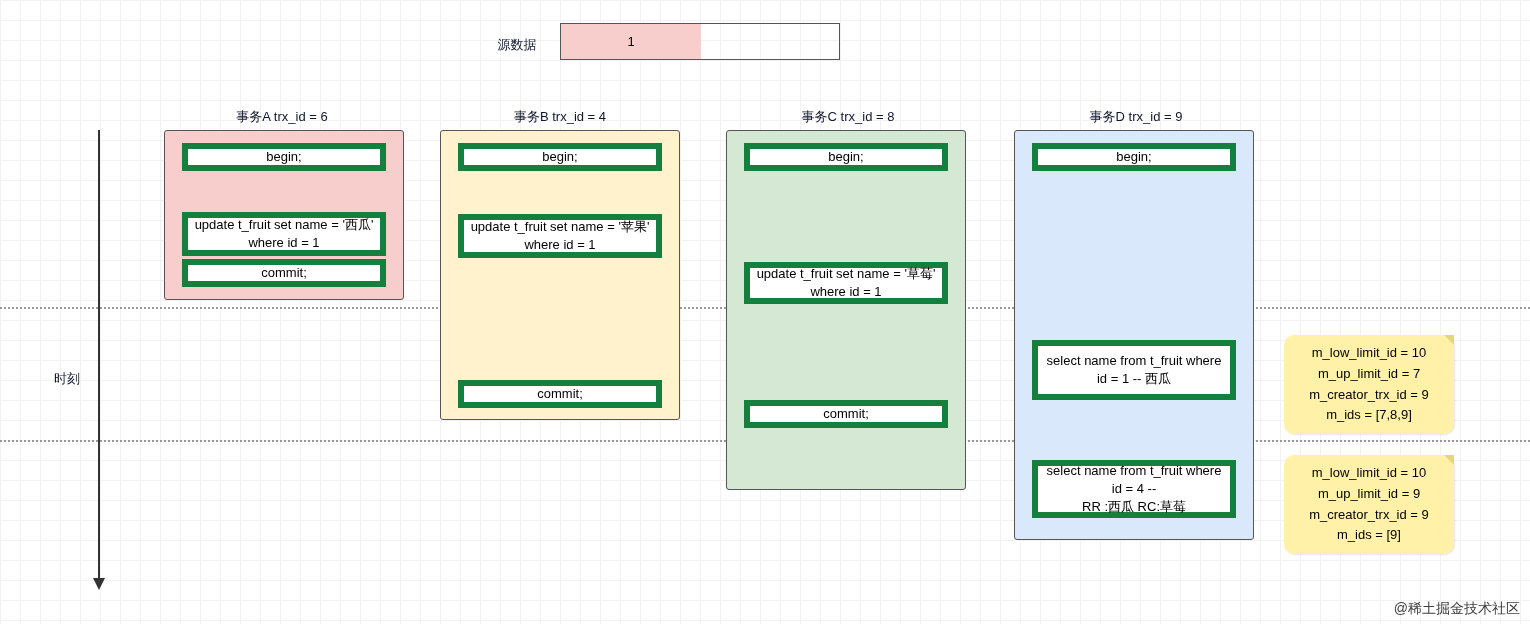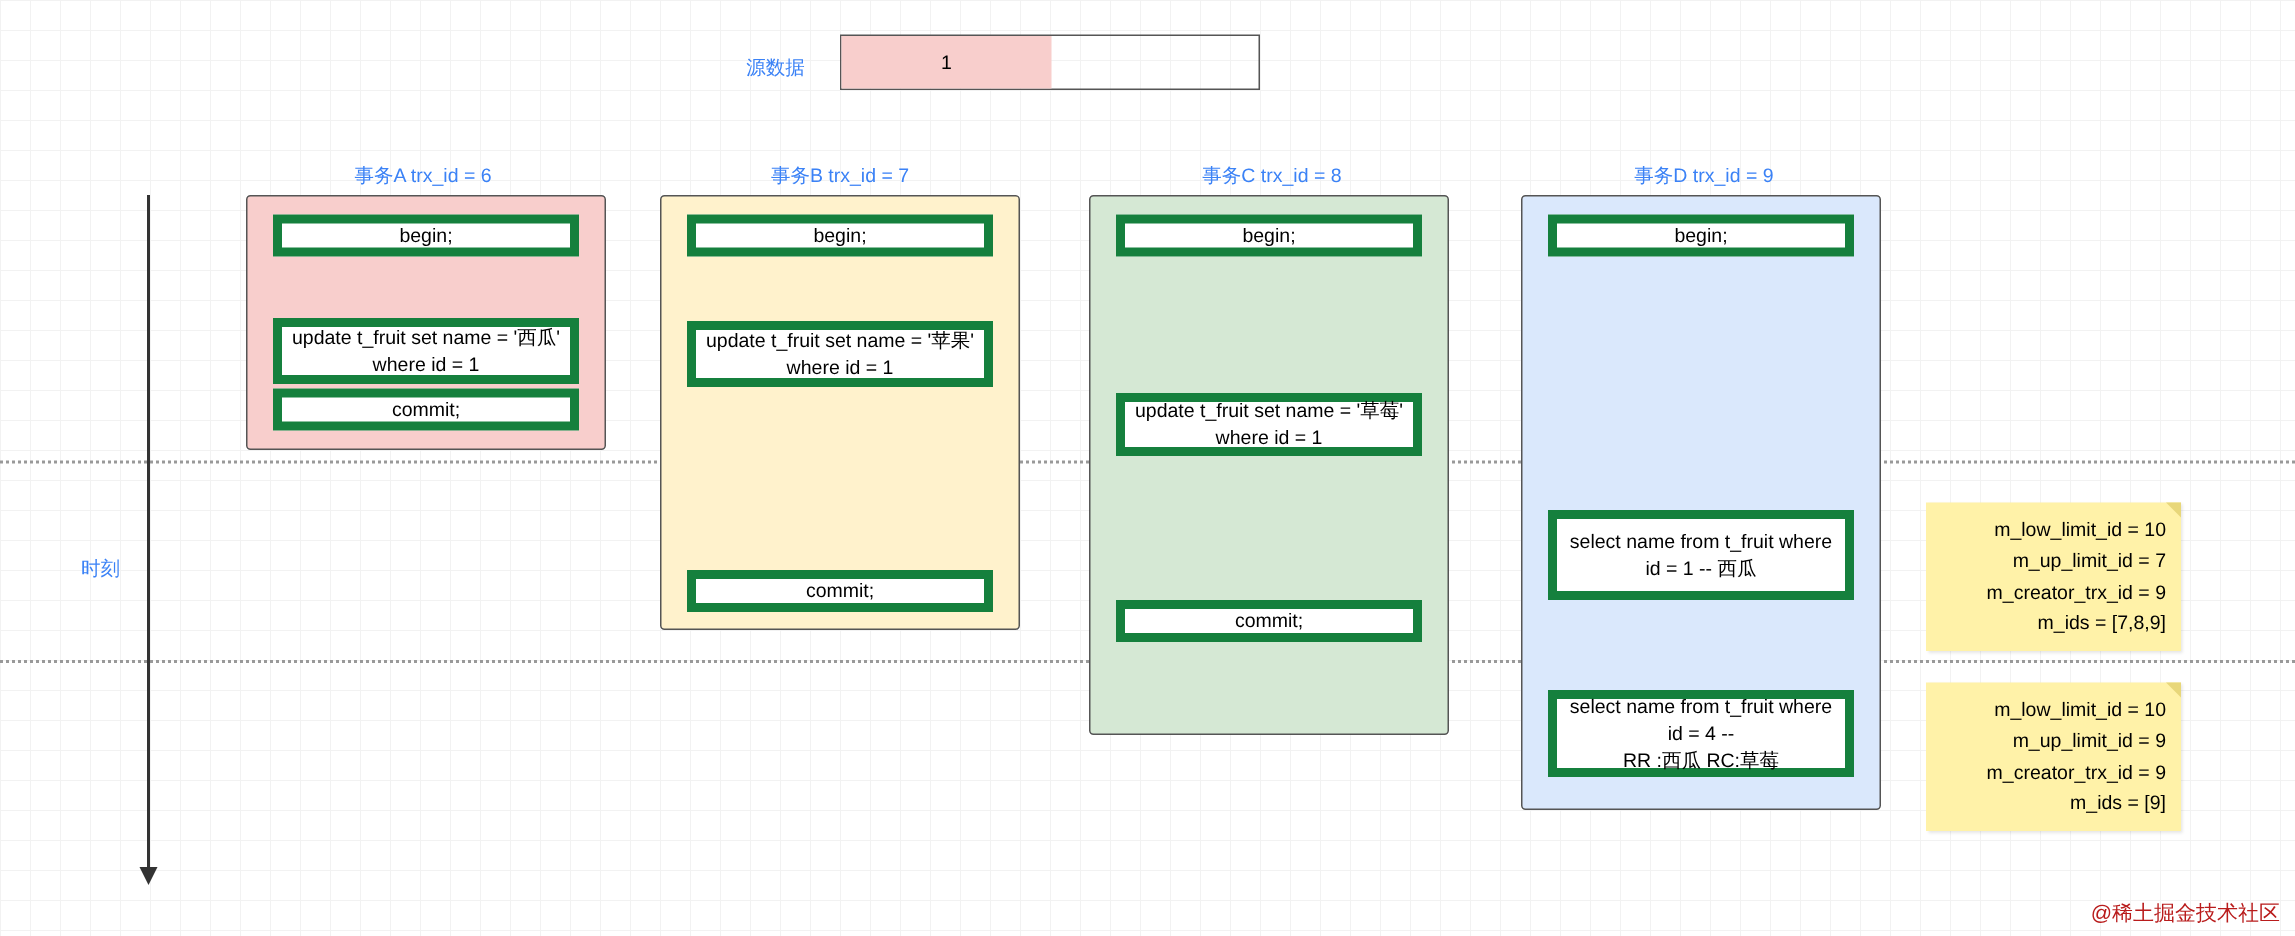--- a/index.html
+++ b/index.html
@@ -9,62 +9,62 @@
   position: relative;
   width: 1530px;
   height: 624px;
   background:
     linear-gradient(to right, #f2f2f2 1px, transparent 1px),
     linear-gradient(to bottom, #f2f2f2 1px, transparent 1px);
   background-size: 20px 20px;
   background-color: #fff;
 }
 .pos { position: absolute; }
-.label { text-align: center; color: #3b82f6; }
+.label { text-align: center; color: #0f172a; }
 .source-table { display: flex; border: 1px solid #555; }
 .source-table > div { border-right: 1px solid #555; text-align: center; padding: 10px 0; background: #f8cecc; }
 .source-table > div:last-child { border-right: none; }
 .tx-box { border: 1px solid #555; border-radius: 3px; }
 .tx-a { background: #f8cecc; }
 .tx-b { background: #fff2cc; }
 .tx-c { background: #d5e8d4; }
 .tx-d { background: #dae8fc; }
 .stmt { position: absolute; background: #fff; border: 6px solid #15803d; text-align: center; display: flex; align-items: center; justify-content: center; line-height: 1.4; padding: 4px 6px; }
 .dotted-line { position: absolute; border-top: 2px dotted #999; left: 0; width: 1530px; height: 0; }
 .note {
   position: absolute;
   background: #fff2a8;
   padding: 8px 10px;
-  text-align: right;
+  text-align: center;
   line-height: 1.6;
-  border-radius: 0;
+  border-radius: 10px;
   box-shadow: 1px 1px 2px rgba(0,0,0,0.1);
 }
 .note::after {
   content: '';
   position: absolute;
   top: 0; right: 0;
   border-style: solid;
   border-width: 0 10px 10px 0;
   border-color: transparent #e8d77a transparent transparent;
 }
 .arrow-line { position: absolute; background: #333; width: 2px; }
 .arrow-head { position: absolute; width: 0; height: 0; border-left: 6px solid transparent; border-right: 6px solid transparent; border-top: 12px solid #333; }
-.watermark { position: absolute; right: 10px; bottom: 6px; color: #b91c1c; font-size: 14px; }
+.watermark { position: absolute; right: 10px; bottom: 6px; color: #404040; font-size: 14px; }
 </style>
 </head>
 <body>
 
 <div class="pos label" style="left:482px; top:36px; width:70px;">源数据</div>
 <div class="pos source-table" style="left:560px; top:23px; width:280px;">
   <div style="width:140px;">1</div>
 </div>
 
 <div class="pos label" style="left:182px; top:108px; width:200px;">事务A trx_id = 6</div>
-<div class="pos label" style="left:460px; top:108px; width:200px;">事务B trx_id = 7</div>
+<div class="pos label" style="left:460px; top:108px; width:200px;">事务B trx_id = 4</div>
 <div class="pos label" style="left:748px; top:108px; width:200px;">事务C trx_id = 8</div>
 <div class="pos label" style="left:1036px; top:108px; width:200px;">事务D trx_id = 9</div>
 
 <div class="dotted-line" style="top:307px;"></div>
 <div class="dotted-line" style="top:440px;"></div>
 
 <div class="pos tx-box tx-a" style="left:164px; top:130px; width:240px; height:170px;"></div>
 <div class="stmt" style="left:182px; top:143px; width:204px; height:28px;">begin;</div>
 <div class="stmt" style="left:182px; top:192px; width:204px; height:44px;margin-top:20px;">update t_fruit set name = '西瓜' where id = 1</div>
 <div class="stmt" style="left:182px; top:259px; width:204px; height:28px;">commit;</div>

